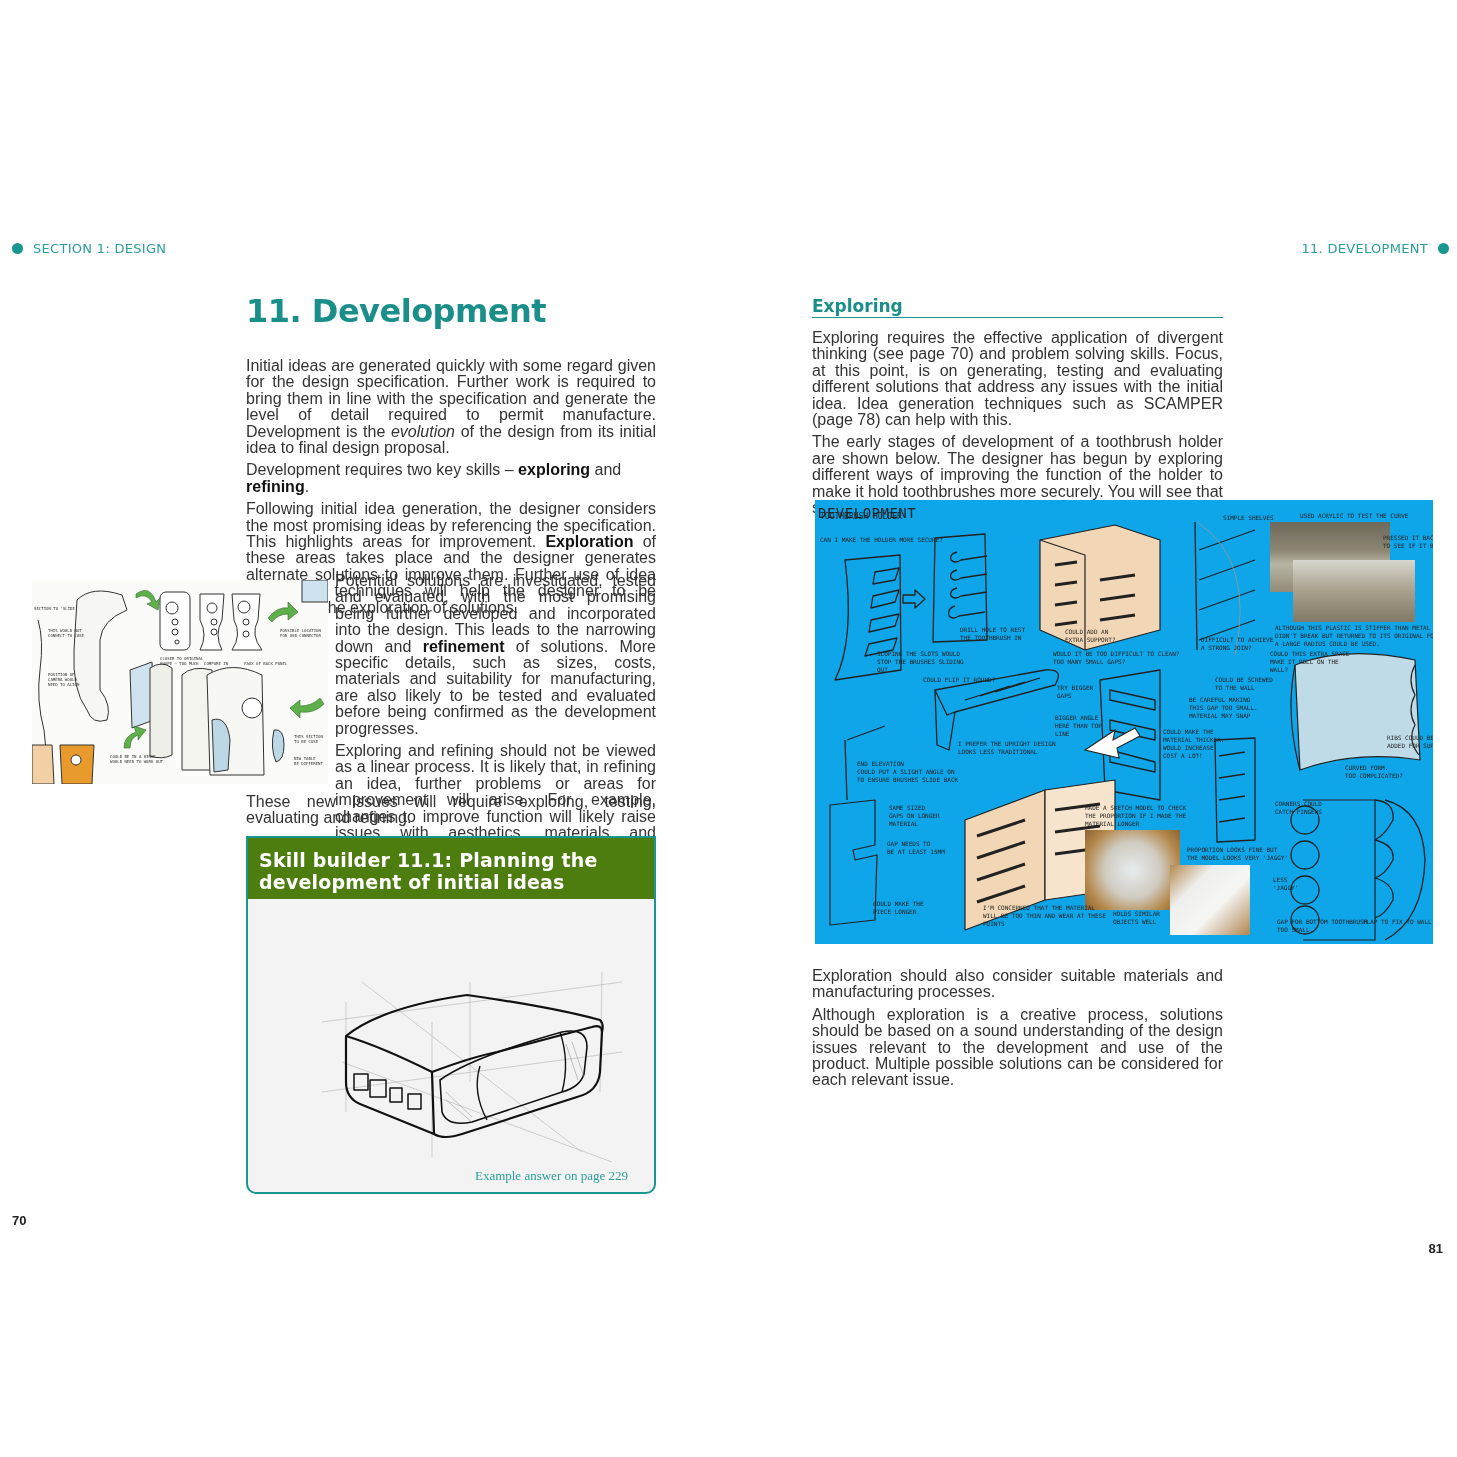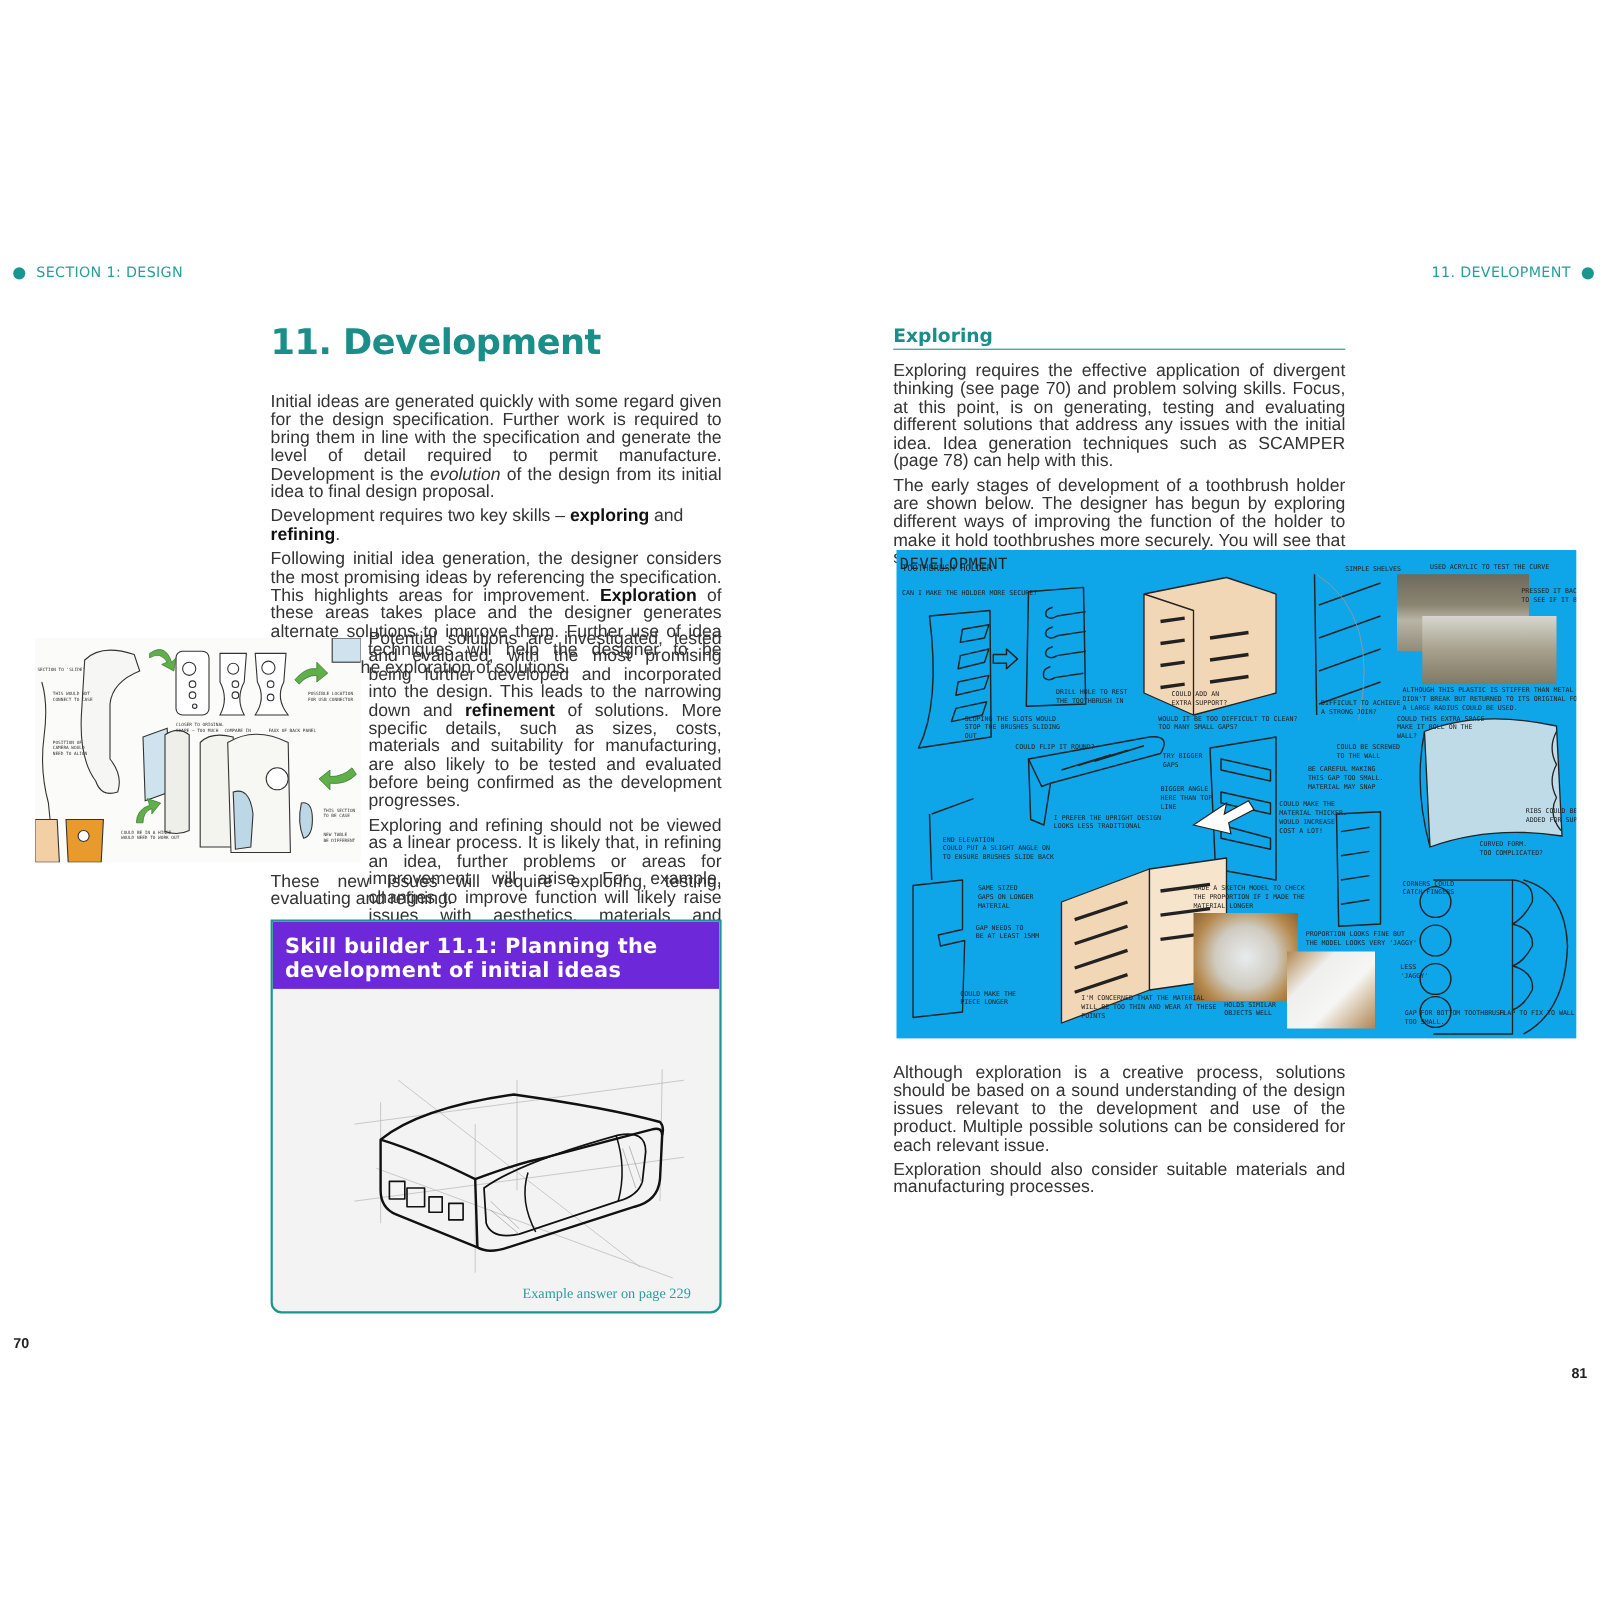--- a/index.html
+++ b/index.html
@@ -21,21 +21,21 @@
   .body-text p { margin-bottom: 6px; }
   .body-text b { color: #111; }
 
   .col-left-top { position: absolute; left: 246px; top: 358px; width: 410px; }
   .col-left-wrap { position: absolute; left: 335px; top: 573px; width: 321px; }
   .col-left-tail { position: absolute; left: 246px; top: 794px; width: 410px; }
 
   .sketch-left { position: absolute; left: 32px; top: 580px; width: 296px; height: 204px; background: #fbfbf9; overflow: hidden; }
 
   .skill-box { position: absolute; left: 246px; top: 836px; width: 410px; height: 358px; border: 2px solid #1a9690; border-radius: 0 0 10px 10px; background: #f3f3f3; overflow: hidden; }
-  .skill-head { background: #6d28d9; color: #ffffff; font-weight: bold; font-size: 19px; line-height: 22px; padding: 11px 10px 6px 11px; font-family: "DejaVu Sans", sans-serif; letter-spacing: 0.2px; }
+  .skill-head { background: #4d7c0f; color: #ffffff; font-weight: bold; font-size: 19px; line-height: 22px; padding: 11px 10px 6px 11px; font-family: "DejaVu Sans", sans-serif; letter-spacing: 0.2px; }
   .skill-body { padding: 8px 9px; font-family: "Liberation Sans", sans-serif; font-size: 13px; line-height: 16.5px; color: #222; }
   .skill-sketch { position: absolute; left: 74px; top: 124px; width: 300px; height: 200px; }
   .skill-answer { position: absolute; right: 26px; bottom: 8px; font-family: "Liberation Serif", serif; font-size: 13px; color: #2a9e9a; }
 
   .section-heading { position: absolute; left: 812px; top: 296px; width: 411px; font-size: 17px; font-weight: bold; color: #1a8f8a; border-bottom: 1.5px solid #1a9690; padding-bottom: 1px; font-family: "DejaVu Sans", sans-serif; }
   .col-right-top { position: absolute; left: 812px; top: 330px; width: 411px; }
   .col-right-bottom { position: absolute; left: 812px; top: 968px; width: 411px; }
 
   .sketch-right { position: absolute; left: 815px; top: 500px; width: 618px; height: 444px; background: #0ea5e9; overflow: hidden; }
   .note { position: absolute; font-family: "DejaVu Sans Mono", monospace; font-size: 6px; line-height: 8px; color: #222; text-transform: uppercase; white-space: pre; }
@@ -310,17 +310,17 @@
   <div class="note" style="left:458px;top:376px;">LESS
 'JAGGY'</div>
   <div class="note" style="left:460px;top:300px;">CORNERS COULD
 CATCH FINGERS</div>
   <div class="note" style="left:462px;top:418px;">GAP FOR BOTTOM TOOTHBRUSH
 TOO SMALL.</div>
   <div class="note" style="left:548px;top:418px;">FLAP TO FIX TO WALL</div>
 </div>
 
 <div class="col-right-bottom body-text">
+  <p>Exploration should also consider suitable materials and manufacturing processes.</p>
   <p>Although exploration is a creative process, solutions should be based on a sound understanding of the design issues relevant to the development and use of the product. Multiple possible solutions can be considered for each relevant issue.</p>
-  <p>Exploration should also consider suitable materials and manufacturing processes.</p>
 </div>
 
 <div class="folio right">81</div>
 
 </body></html>

